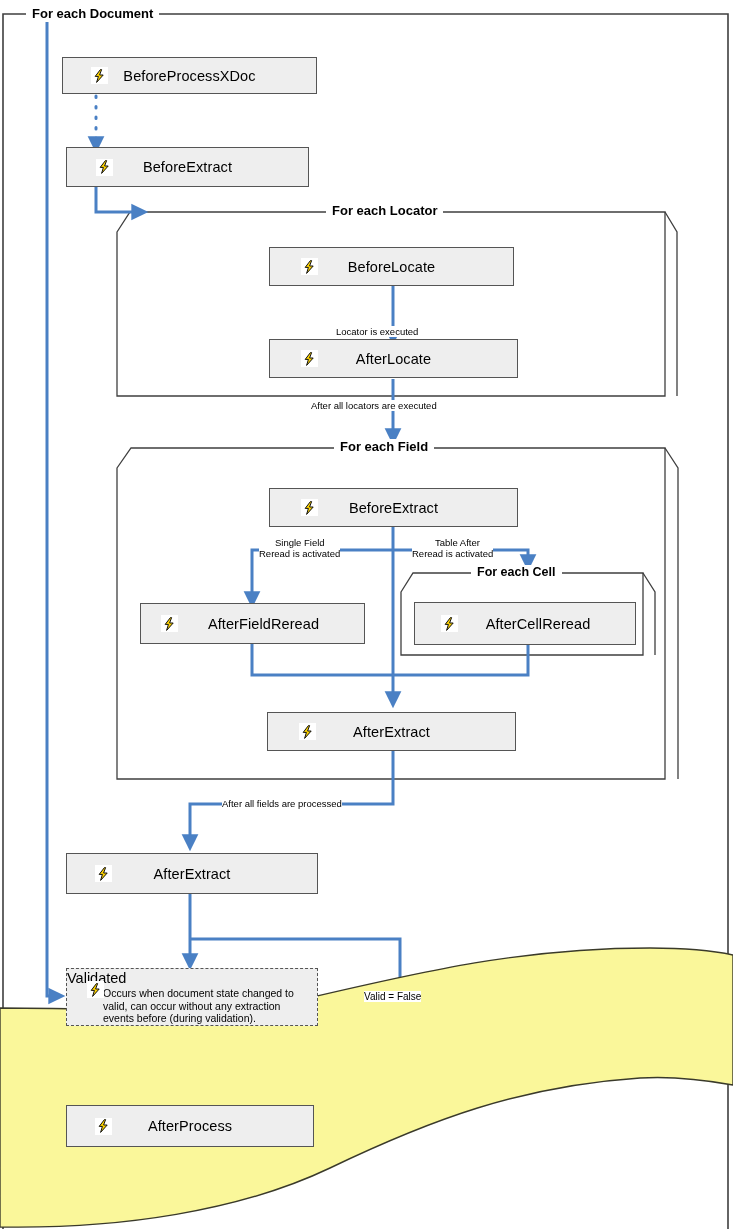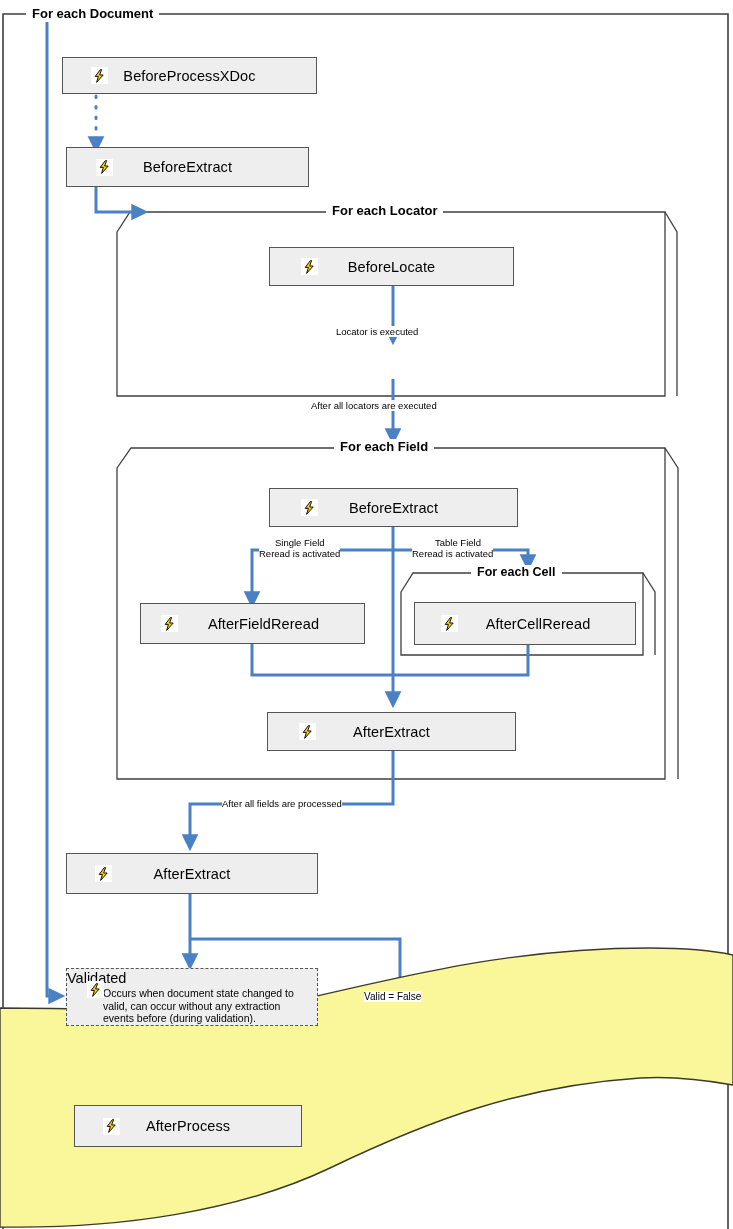--- a/index.html
+++ b/index.html
@@ -164,20 +164,28 @@
 
     <div class="ev" style="left:269px;top:247px;width:245px;height:39px;">
       <span class="bolt" style="left:31px;">
         <svg width="13" height="14" viewBox="0 0 13 14">
             <path d="M7.4 0.6 L2.2 7.4 L5.4 7.4 L3.6 13.4 L10.2 6.0 L6.6 6.0 L8.6 0.6 Z" fill="#ffd400" stroke="#101010" stroke-width="1"></path>
           </svg>
       </span>
       <span class="evlabel">BeforeLocate</span>
     </div>
 
+    <div class="ev" style="left:269px;top:339px;width:249px;height:39px;">
+      <span class="bolt" style="left:31px;">
+        <svg width="13" height="14" viewBox="0 0 13 14">
+            <path d="M7.4 0.6 L2.2 7.4 L5.4 7.4 L3.6 13.4 L10.2 6.0 L6.6 6.0 L8.6 0.6 Z" fill="#ffd400" stroke="#101010" stroke-width="1"></path>
+          </svg>
+      </span>
+      <span class="evlabel">AfterLocate</span>
+    </div>
 
     <div class="ev" style="left:269px;top:488px;width:249px;height:39px;">
       <span class="bolt" style="left:31px;">
         <svg width="13" height="14" viewBox="0 0 13 14">
             <path d="M7.4 0.6 L2.2 7.4 L5.4 7.4 L3.6 13.4 L10.2 6.0 L6.6 6.0 L8.6 0.6 Z" fill="#ffd400" stroke="#101010" stroke-width="1"></path>
           </svg>
       </span>
       <span class="evlabel">BeforeExtract</span>
     </div>
 
@@ -220,21 +228,21 @@
     <div class="ev dashed" style="left:66px;top:968px;width:252px;height:58px;">
       <span class="bolt" style="left:20px;top:12px;">
         <svg width="13" height="14" viewBox="0 0 13 14">
             <path d="M7.4 0.6 L2.2 7.4 L5.4 7.4 L3.6 13.4 L10.2 6.0 L6.6 6.0 L8.6 0.6 Z" fill="#ffd400" stroke="#101010" stroke-width="1"></path>
           </svg>
       </span>
       <span class="ttl">Validated</span>
       <span class="desc" style="display:block;">Occurs when document state changed to valid, can occur without any extraction events before (during validation).</span>
     </div>
 
-    <div class="ev" style="left:74px;top:1105px;width:228px;height:42px;">
+    <div class="ev" style="left:66px;top:1105px;width:248px;height:42px;">
       <span class="bolt" style="left:28px;">
         <svg width="13" height="14" viewBox="0 0 13 14">
             <path d="M7.4 0.6 L2.2 7.4 L5.4 7.4 L3.6 13.4 L10.2 6.0 L6.6 6.0 L8.6 0.6 Z" fill="#ffd400" stroke="#101010" stroke-width="1"></path>
           </svg>
       </span>
       <span class="evlabel">AfterProcess</span>
     </div>
   </div>
 
   <div class="layer" id="labels">
@@ -244,21 +252,21 @@
     <span class="group-title" style="left:334px;top:439px;">For each Field</span>
     <span class="group-title small" style="left:471px;top:565px;">For each Cell</span>
 
     <span class="edge-lbl" style="left:336px;top:306px;margin-top:20px;">Locator is executed</span>
 
     <span class="edge-lbl" style="left:311px;top:400px;">After all locators are executed</span>
 
     <span class="edge-lbl" style="left:275px;top:537px;">Single Field</span>
     <span class="edge-lbl" style="left:259px;top:548px;">Reread is activated</span>
 
-    <span class="edge-lbl" style="left:435px;top:537px;">Table Field</span>
+    <span class="edge-lbl" style="left:435px;top:537px;">Table After</span>
     <span class="edge-lbl" style="left:412px;top:548px;">Reread is activated</span>
 
     <span class="edge-lbl" style="left:222px;top:798px;">After all fields are processed</span>
 
     <span class="edge-lbl" style="left:364px;top:991px;font-size:10px;">Valid = False</span>
   </div>
 
 </div>
 
 </body></html>

